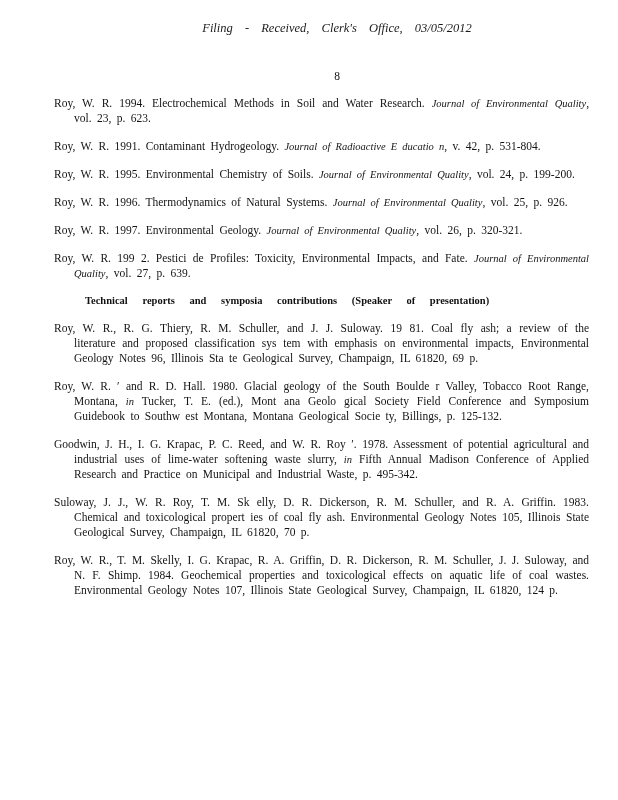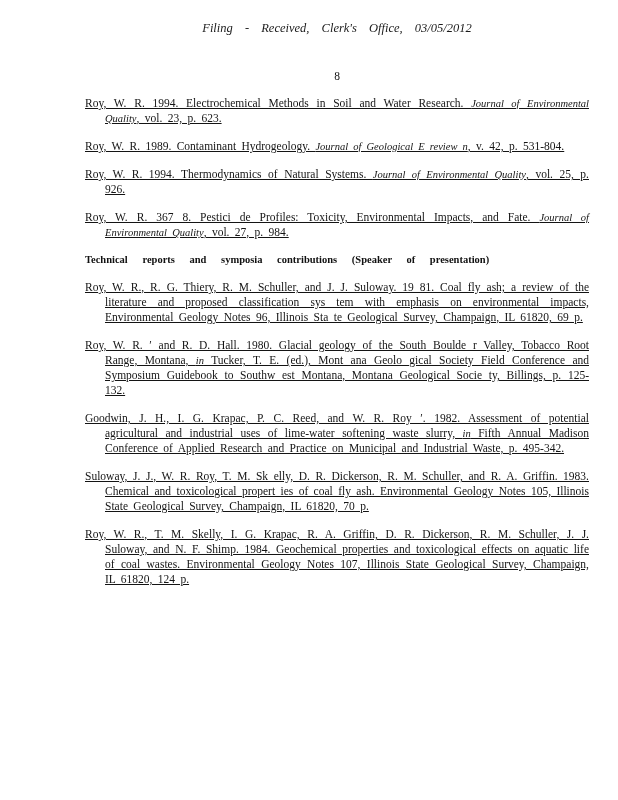--- a/index.html
+++ b/index.html
@@ -27,22 +27,21 @@
     color: #1a1a1a;
   }
   .page-number {
     margin-top: 33px;
     text-align: center;
     font-size: 11.5px;
     line-height: 14px;
     color: #111111;
   }
   .refs {
-    margin: 13px 57px 0 57px;
-    text-decoration: underline;
+    margin: 13px 57px 0 26px;
   }
   .ref {
     margin: 0 0 13px 0;
     padding-left: 20px;
     text-indent: -20px;
     text-align: justify;
     font-size: 11.5px;
     line-height: 15px;
     word-spacing: 2.5px;
     color: #141414;
@@ -62,27 +61,29 @@
 </head>
 <body>
 
 <div class="page">
   <div class="filing-header">Filing - Received, Clerk's Office, 03/05/2012</div>
 
   <div class="page-number">8</div>
 
   <div class="refs">
       <p class="ref"><span>Roy, W. R. 1994. Electrochemical Methods in Soil and Water Research. </span><i>Journal of Environmental Quality</i><span>, vol. 23, p. 623.</span></p>
-      <p class="ref"><span>Roy, W. R. 1989. Contaminant Hydrogeology. </span><i>Journal of Geological E review n</i><span>, v. 42, p. 531-804.</span></p>
-      <p class="ref"><span>Roy, W. R. 1994. Thermodynamics of Natural Systems. </span><i>Journal of Environmental Quality</i><span>, vol. 25, p. 926.</span></p>
-      <p class="ref"><span>Roy, W. R. 367 8. Pestici de Profiles: Toxicity, Environmental Impacts, and Fate. </span><i>Journal of Environmental Quality</i><span>, vol. 27, p. 984.</span></p>
+      <p class="ref"><span>Roy, W. R. 1991. Contaminant Hydrogeology. </span><i>Journal of Radioactive E ducatio n</i><span>, v. 42, p. 531-804.</span></p>
+      <p class="ref"><span>Roy, W. R. 1995. Environmental Chemistry of Soils. </span><i>Journal of Environmental Quality</i><span>, vol. 24, p. 199-200.</span></p>
+      <p class="ref"><span>Roy, W. R. 1996. Thermodynamics of Natural Systems. </span><i>Journal of Environmental Quality</i><span>, vol. 25, p. 926.</span></p>
+      <p class="ref"><span>Roy, W. R. 1997. Environmental Geology. </span><i>Journal of Environmental Quality</i><span>, vol. 26, p. 320-321.</span></p>
+      <p class="ref"><span>Roy, W. R. 199 2. Pestici de Profiles: Toxicity, Environmental Impacts, and Fate. </span><i>Journal of Environmental Quality</i><span>, vol. 27, p. 639.</span></p>
     </div>
 
   <div class="section-heading">Technical reports and symposia contributions (Speaker of presentation)</div>
 
   <div class="refs">
       <p class="ref"><span>Roy, W. R., R. G. Thiery, R. M. Schuller, and J. J. Suloway. 19 81. Coal fly ash; a review of the literature and proposed classification sys tem with emphasis on environmental impacts, Environmental Geology Notes 96, Illinois Sta te Geological Survey, Champaign, IL 61820, 69 p.</span></p>
       <p class="ref"><span>Roy, W. R. ′ and R. D. Hall. 1980. Glacial geology of the South Boulde r Valley, Tobacco Root Range, Montana, </span><i>in</i><span> Tucker, T. E. (ed.), Mont ana Geolo gical Society Field Conference and Symposium Guidebook to Southw est Montana, Montana Geological Socie ty, Billings, p. 125-132.</span></p>
-      <p class="ref"><span>Goodwin, J. H., I. G. Krapac, P. C. Reed, and W. R. Roy ′. 1982. Assessment of potential agricultural and industrial uses of lime-water softening waste slurry, </span><i>in</i><span> Fifth Annual Madison Conference of Applied Research and Practice on Municipal and Industrial Waste, p. 495-342.</span></p>
+      <p class="ref"><span>Goodwin, J. H., I. G. Krapac, P. C. Reed, and W. R. Roy ′. 1978. Assessment of potential agricultural and industrial uses of lime-water softening waste slurry, </span><i>in</i><span> Fifth Annual Madison Conference of Applied Research and Practice on Municipal and Industrial Waste, p. 495-342.</span></p>
       <p class="ref"><span>Suloway, J. J., W. R. Roy, T. M. Sk elly, D. R. Dickerson, R. M. Schuller, and R. A. Griffin. 1983. Chemical and toxicological propert ies of coal fly ash. Environmental Geology Notes 105, Illinois State Geological Survey, Champaign, IL 61820, 70 p.</span></p>
       <p class="ref"><span>Roy, W. R., T. M. Skelly, I. G. Krapac, R. A. Griffin, D. R. Dickerson, R. M. Schuller, J. J. Suloway, and N. F. Shimp. 1984. Geochemical properties and toxicological effects on aquatic life of coal wastes. Environmental Geology Notes 107, Illinois State Geological Survey, Champaign, IL 61820, 124 p.</span></p>
     </div>
 </div>
 
 </body></html>

